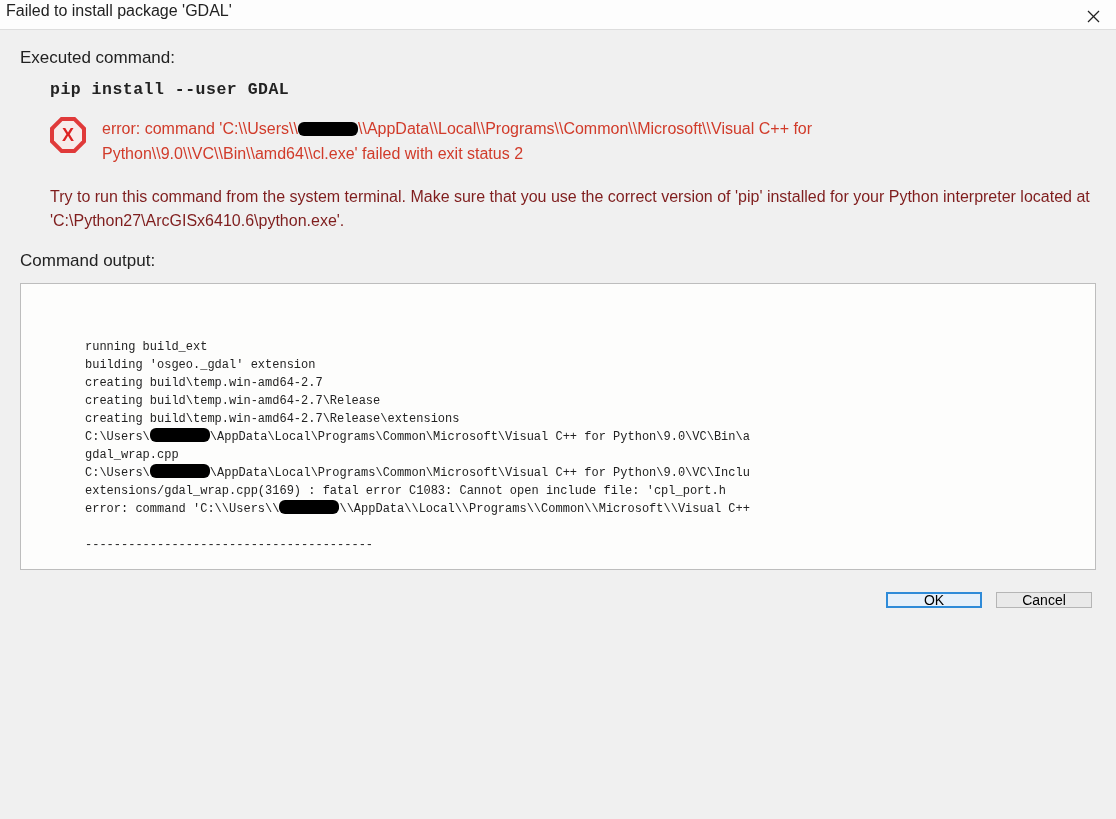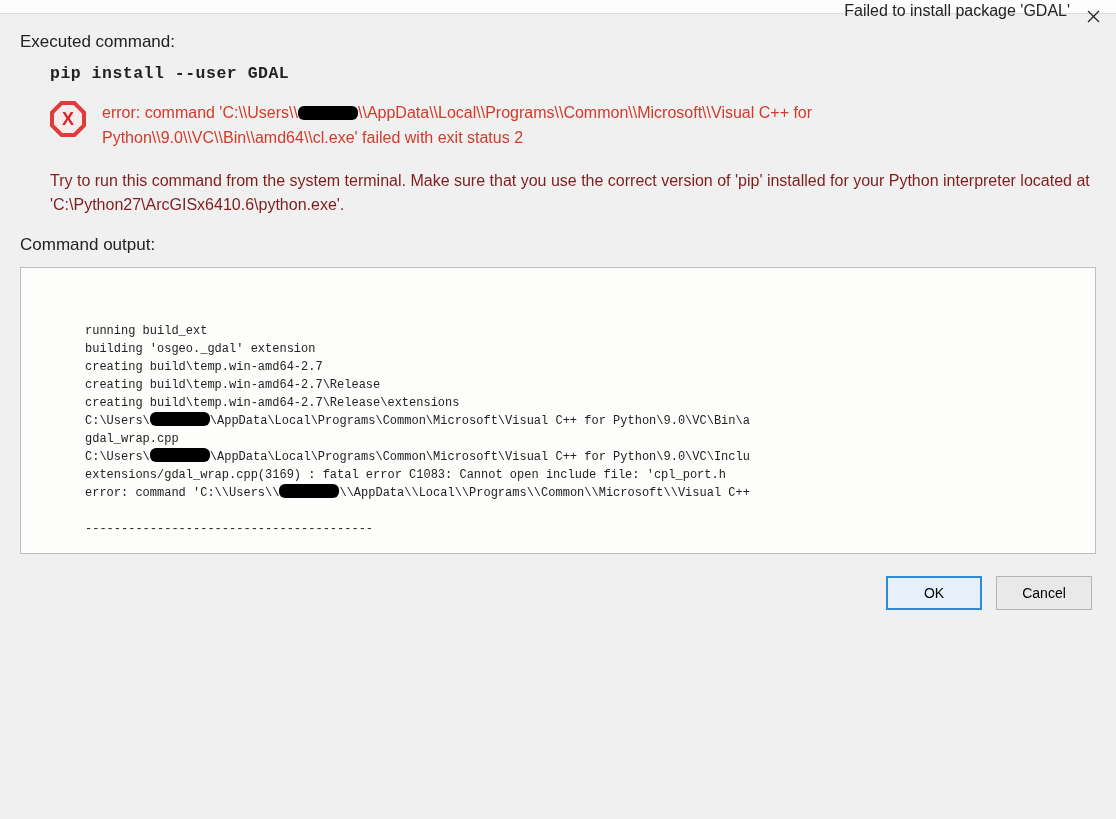--- a/index.html
+++ b/index.html
@@ -7,25 +7,25 @@
     margin: 0;
     font-family: "Segoe UI", Arial, sans-serif;
     background: #f0f0f0;
     width: 1116px;
     height: 819px;
     overflow: hidden;
     color: #222;
   }
   .titlebar {
     display: flex;
-    justify-content: flex-end;
+    justify-content: space-between;
     align-items: flex-start;
     background: #fdfdfd;
     border-bottom: 1px solid #ddd;
-    height: 14px;
+    height: 30px;
     padding: 2px 0 0 6px;
   }
   .titlebar-title {
     font-size: 16px;
     color: #222;
   }
   .close-btn {
     width: 46px;
     height: 28px;
     display: flex;
@@ -126,21 +126,21 @@
     border-radius:2px;
   }
   .buttons {
     display:flex;
     justify-content:flex-end;
     gap:14px;
     padding: 14px 24px 0 0;
   }
   .btn {
     min-width:96px;
-    height:34px;
+    height:16px;
     font-size:14px;
     font-family:"Segoe UI",Arial,sans-serif;
     background:#e9e9e9;
     border:1px solid #b5b5b5;
     cursor:pointer;
     display:flex;
     align-items:center;
     justify-content:center;
   }
   .btn.primary {

